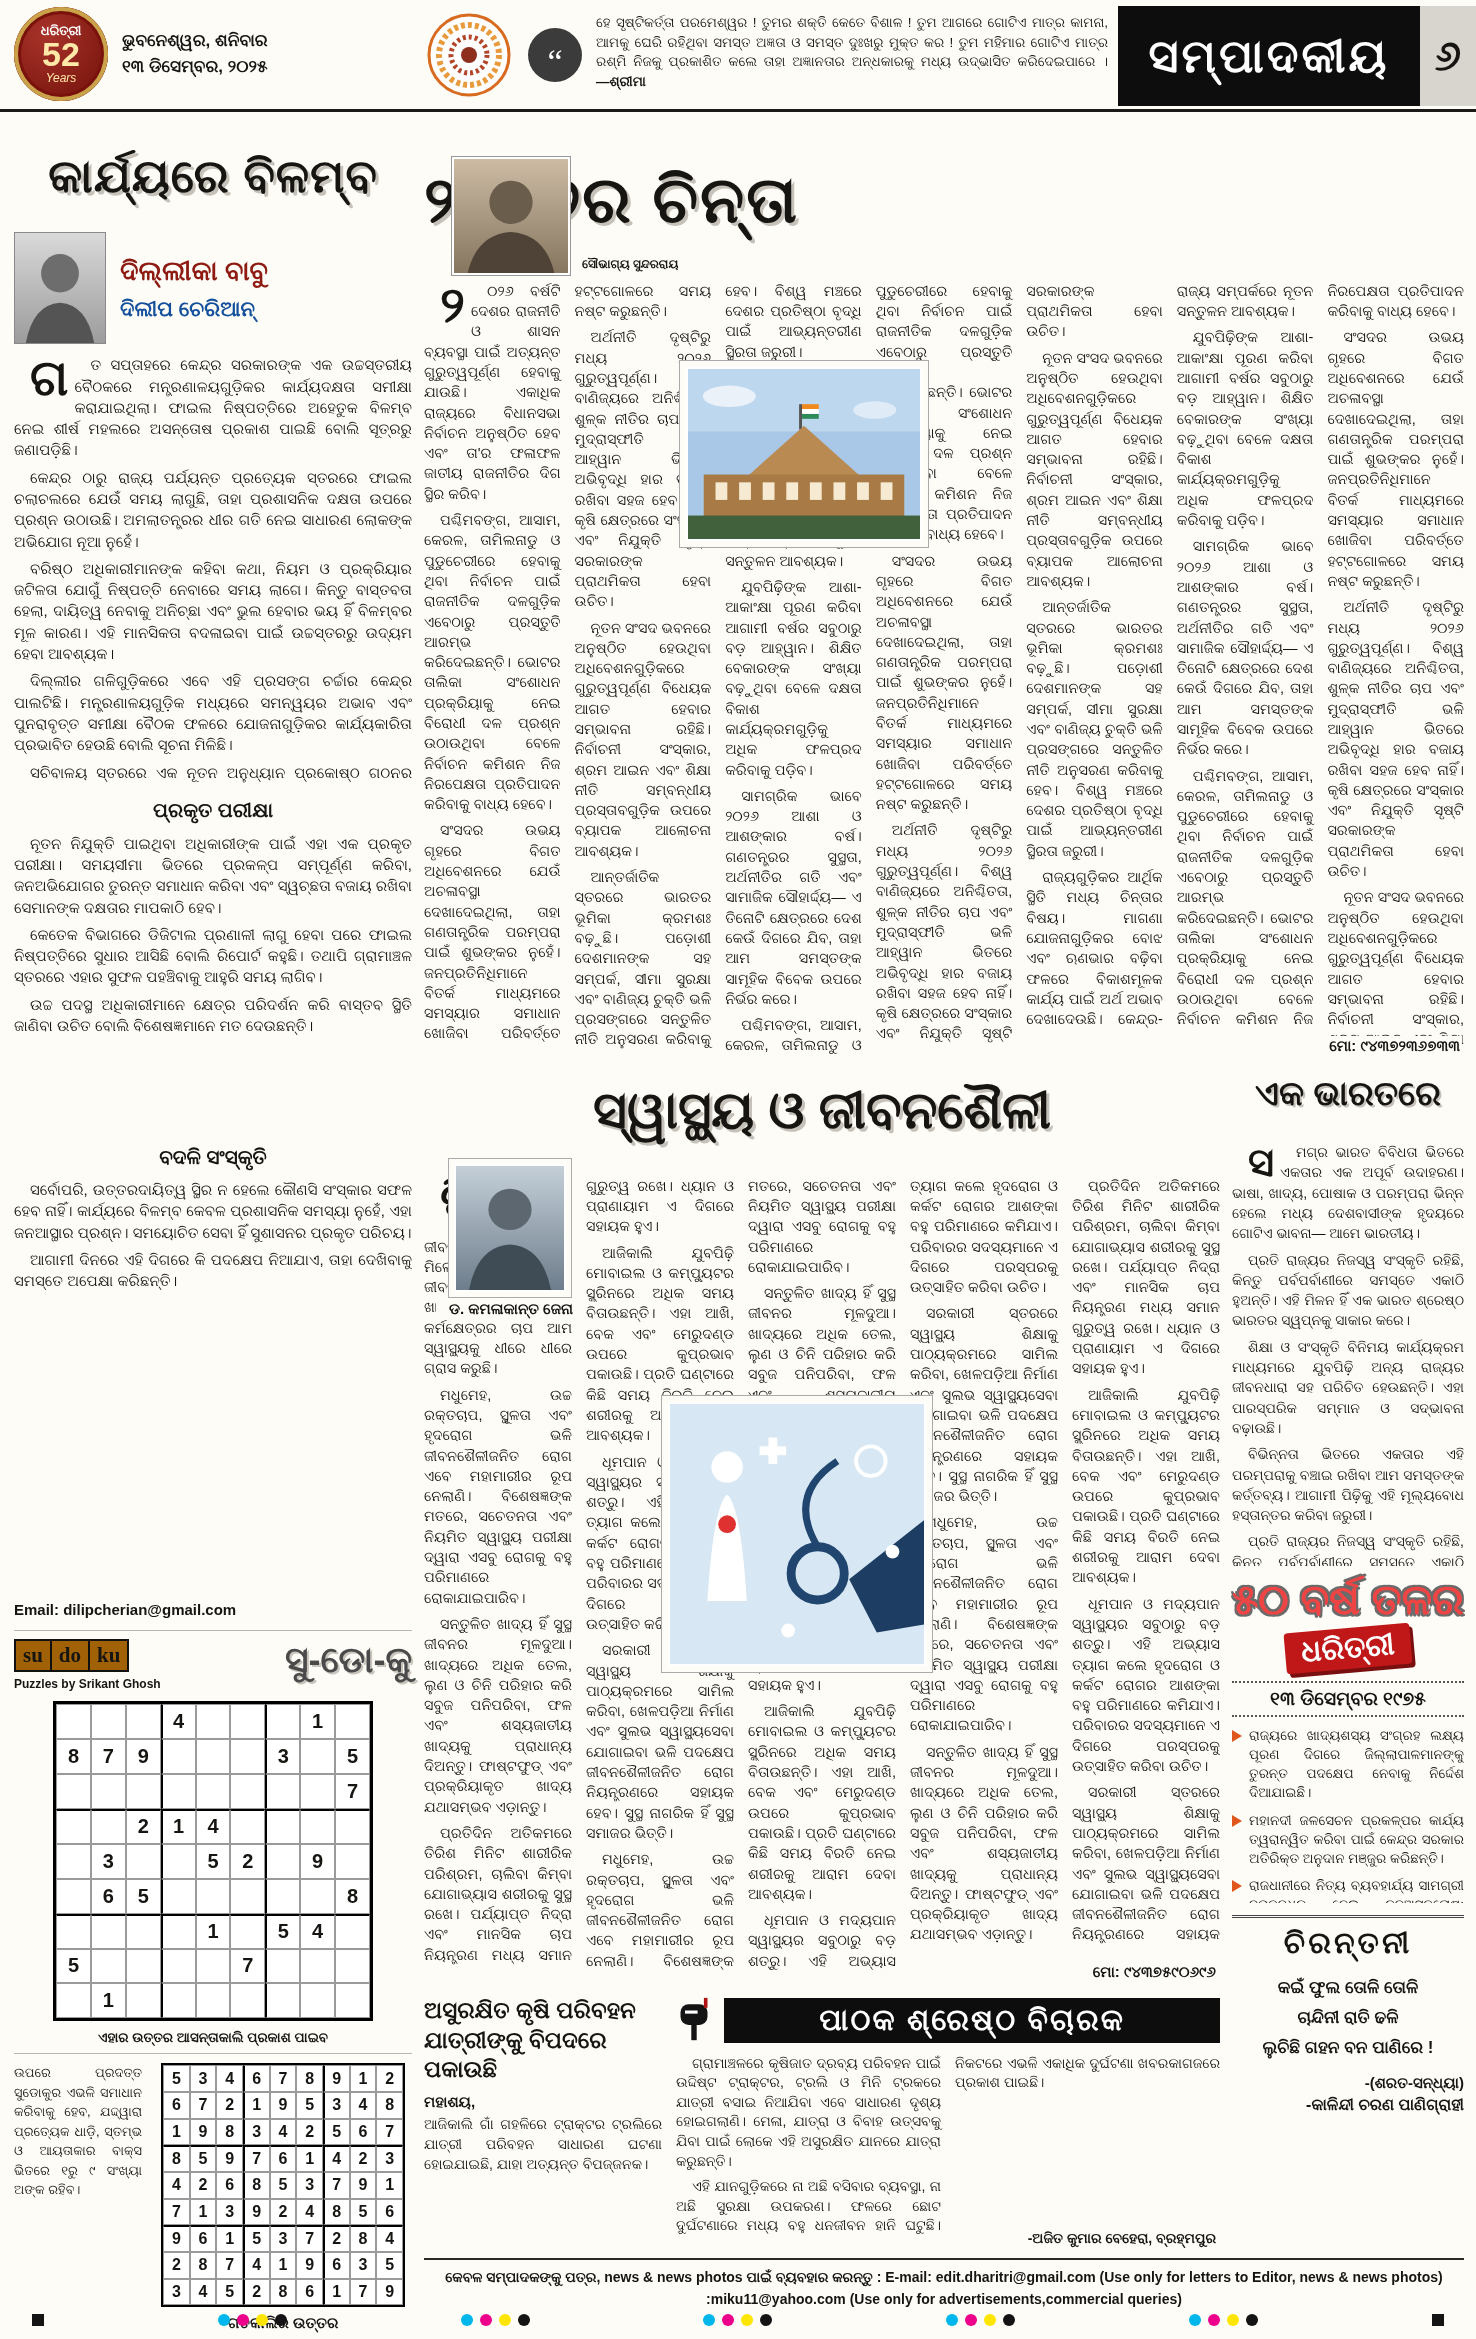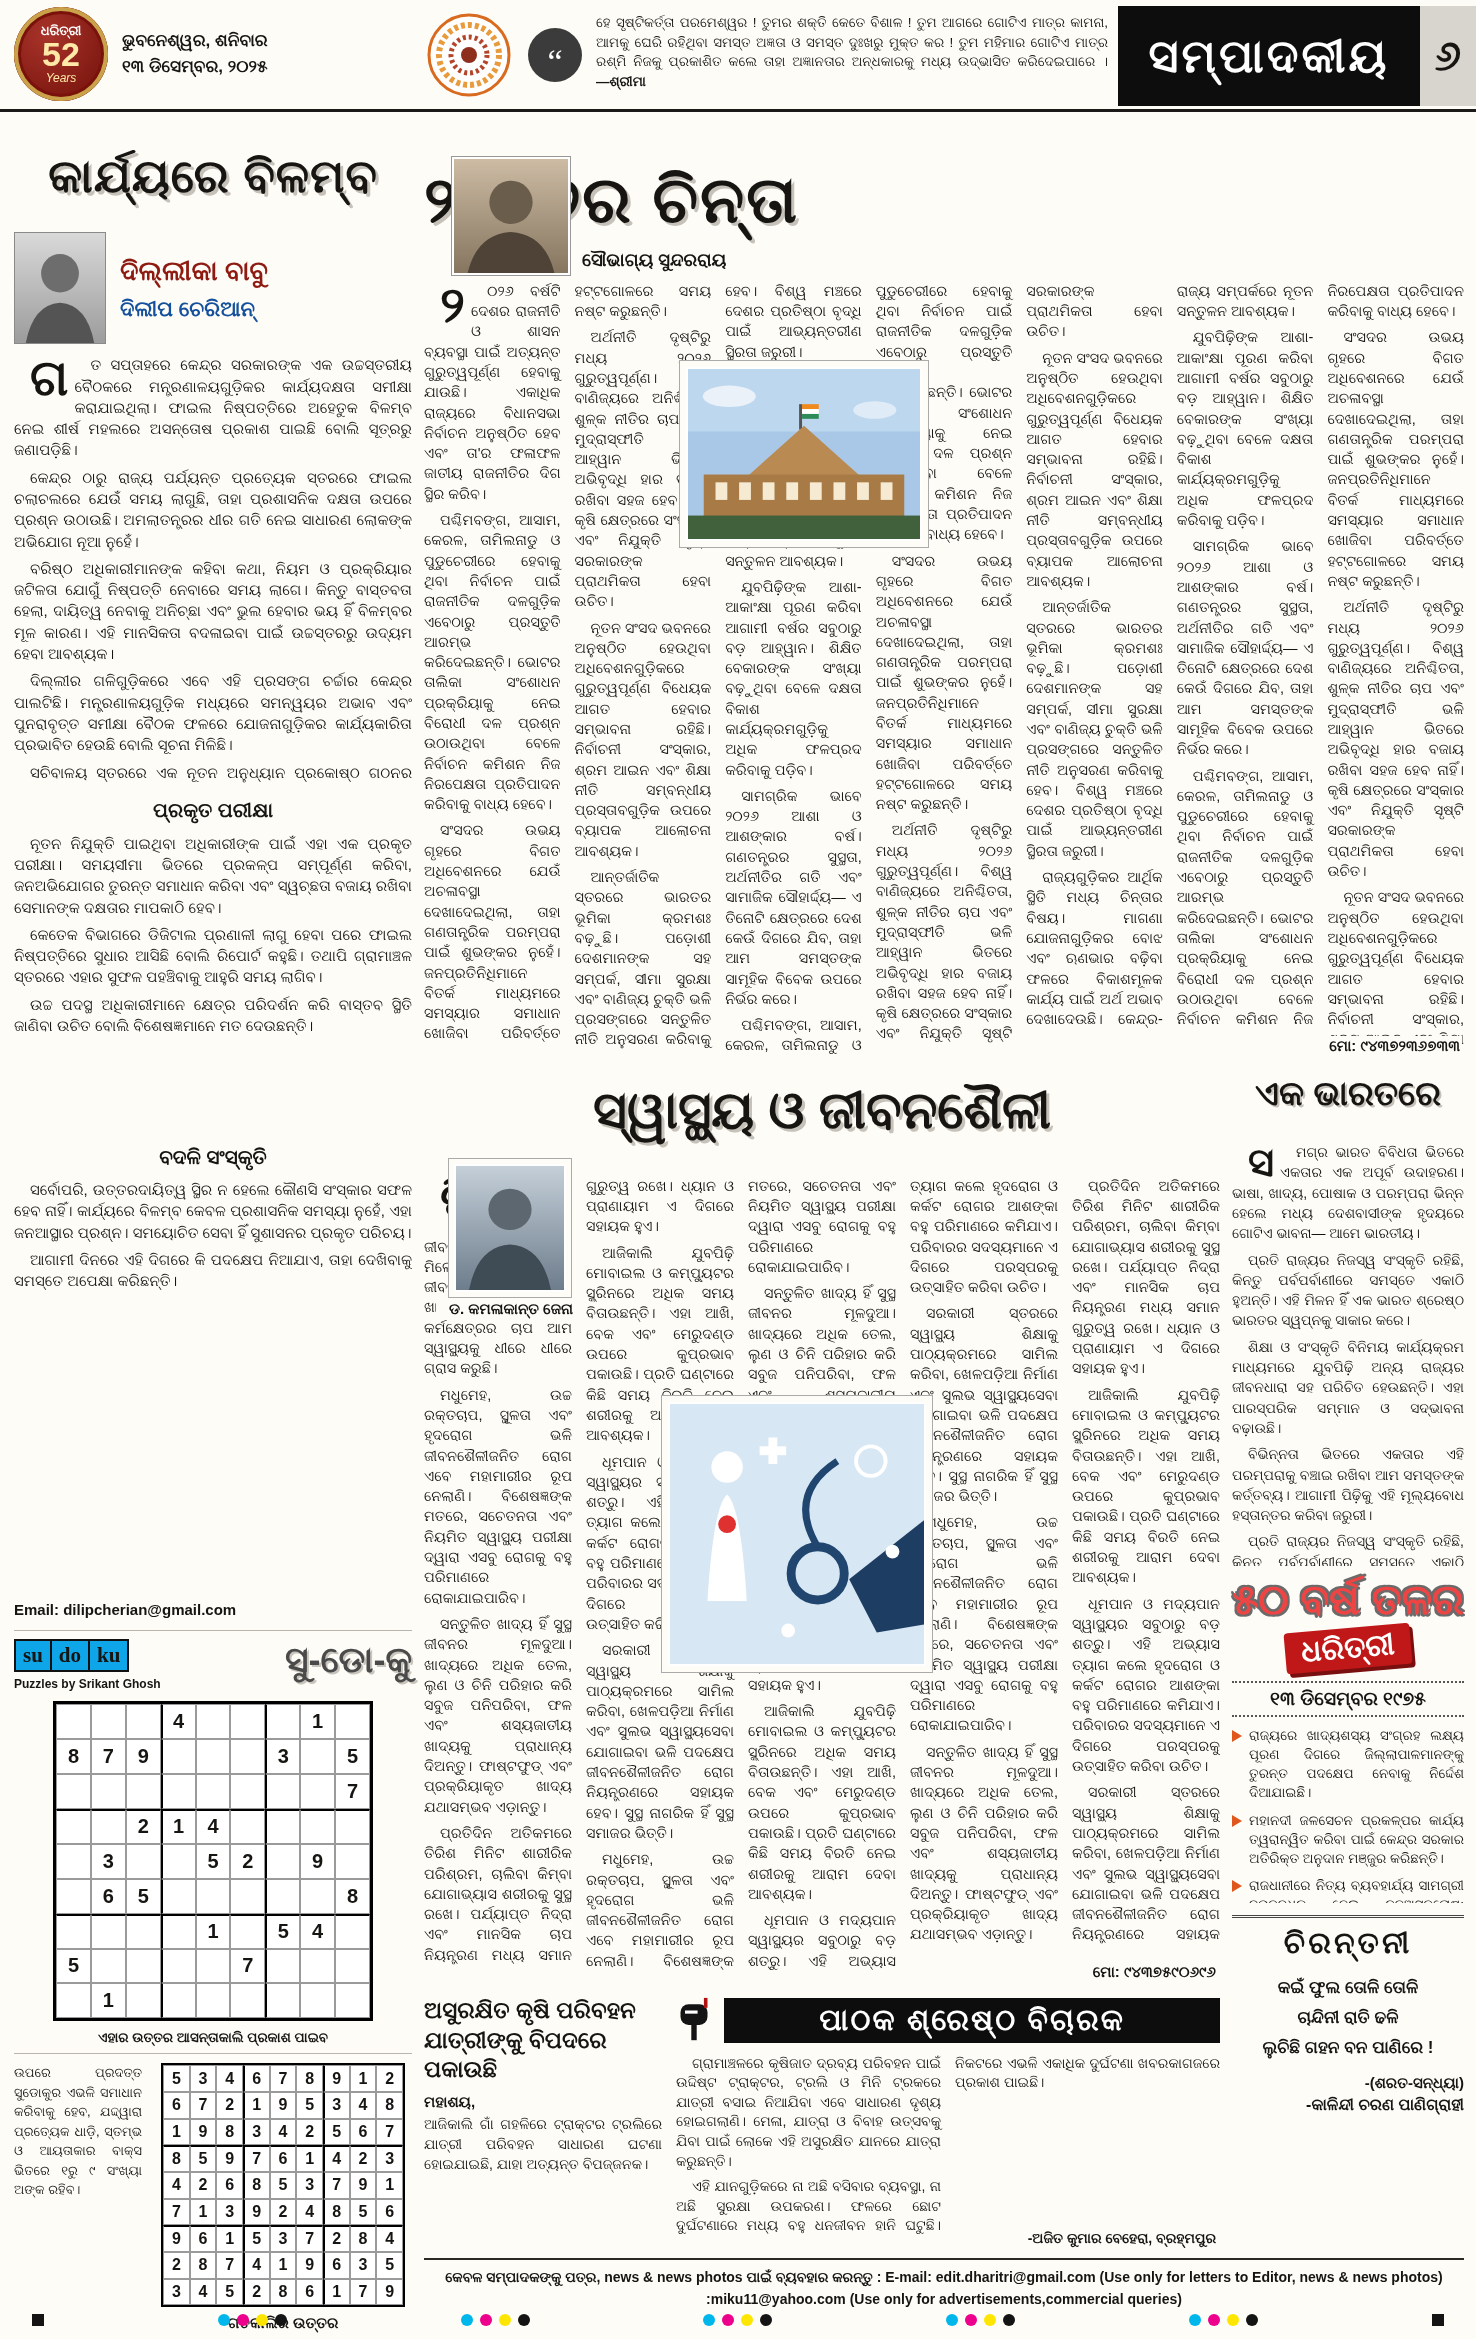--- a/index.html
+++ b/index.html
@@ -51,40 +51,40 @@
   .a1-names{flex:1;text-align:left;}
   .a1-column-name{color:var(--maroon);font-size:27px;font-weight:bold;}
   .a1-author{color:var(--blue);font-size:21px;font-weight:bold;margin-top:10px;}
   .a1-body{font-size:15px;line-height:1.42;text-align:justify;}
   .a1-block{overflow:hidden;}
   .email-line{font-weight:bold;font-size:15px;margin-top:6px;}
 
   
   .sudoku{margin-top:10px;border-top:1px solid #b9b5ac;padding-top:8px;}
   .sudoku-head{display:flex;justify-content:space-between;align-items:flex-start;}
-  .sudo-letter{display:inline-block;border:2px solid #111;padding:2px 7px;font-weight:bold;font-size:21px;font-family:"Liberation Serif",serif;margin-right:-2px;background:#0ea5e9;}
+  .sudo-letter{display:inline-block;border:2px solid #111;padding:2px 7px;font-weight:bold;font-size:21px;font-family:"Liberation Serif",serif;margin-right:-2px;background:#a16207;}
   .sudo-byline{font-size:12px;font-weight:bold;margin-top:5px;}
   .sudo-title-odia{font-size:36px;font-weight:bold;color:#4a4a4a;text-shadow:2px 2px 0 #c9c5bc;}
   .sudoku-grid{display:grid;grid-template-columns:repeat(9,1fr);grid-template-rows:repeat(9,1fr);border:3px solid #000;background:#fff;}
   .sudoku-grid .cell{border:1px solid #9a9a9a;display:flex;align-items:center;justify-content:center;font-weight:bold;}
   .puzzle-grid{width:320px;height:320px;margin:10px auto 0;font-size:20px;}
   .sudoku-note{text-align:center;font-size:13.5px;font-weight:bold;margin:9px 0;border-bottom:1px solid #b9b5ac;padding-bottom:7px;}
   .sudoku-bottom{display:flex;gap:12px;margin-top:4px;}
   .sudoku-instruction{width:128px;font-size:13px;line-height:1.5;text-align:justify;}
   .solution-wrap{flex:1;}
   .solution-grid{width:244px;height:244px;margin:0 auto;font-size:16px;border-width:2.5px;}
   .solution-label{text-align:center;font-weight:bold;font-size:15px;margin-top:7px;}
 
   
   .main-region{position:absolute;left:424px;top:118px;width:1040px;}
 
   .editorial{position:relative;height:895px;}
   .ed-headline{text-align:left;font-size:64px;font-weight:bold;letter-spacing:2px;text-shadow:3px 3px 0 #c6c2ba;padding-top:2px;}
   .ed-author-photo{position:absolute;left:28px;top:-4px;width:118px;height:118px;z-index:3;border:2px solid #fff;box-shadow:0 0 0 1px #999;background:linear-gradient(180deg,#cdbba4,#86765f);}
-  .ed-author-name{position:absolute;left:154px;top:89px;z-index:3;font-weight:bold;font-size:18px;background:var(--paper);padding:0 4px;}
+  .ed-author-name{position:absolute;left:154px;top:96px;z-index:3;font-weight:bold;font-size:12px;background:var(--paper);padding:0 4px;}
   .ed-body{position:relative;margin-top:16px;height:778px;overflow:hidden;column-count:7;column-gap:14px;column-fill:auto;
     font-size:14.5px;line-height:1.4;text-align:justify;}
   .parliament-img{position:absolute;left:262px;top:206px;width:236px;height:174px;z-index:2;border:2px solid #fff;
     box-shadow:0 0 0 6px var(--paper),0 0 0 7px #aaa;}
   .parliament-img svg{display:block;width:100%;height:100%;}
   .ed-phone{position:absolute;right:2px;bottom:0;z-index:3;background:var(--paper);font-weight:bold;font-size:15px;padding:1px 2px 1px 8px;}
 
   .mid-row{display:flex;gap:12px;margin-top:4px;height:1188px;}
   .health-stack{flex:1;display:flex;flex-direction:column;}
 

